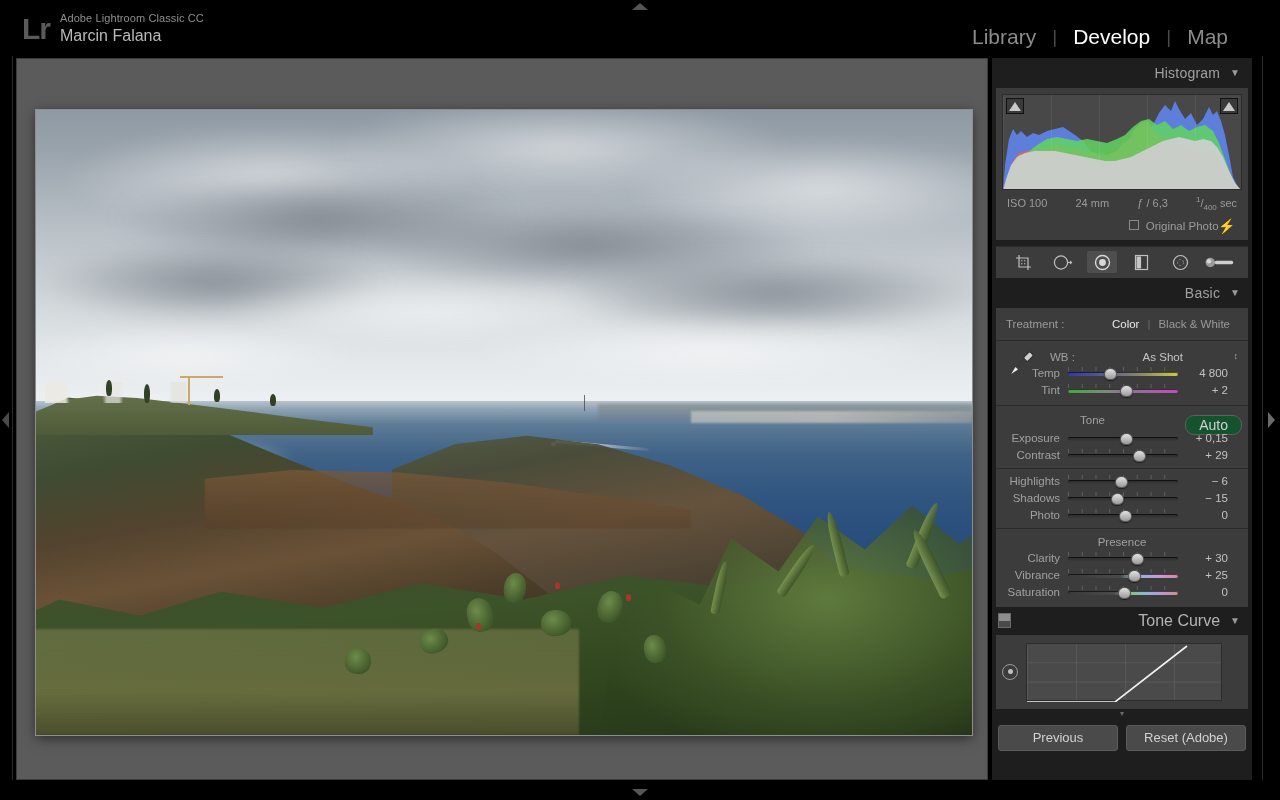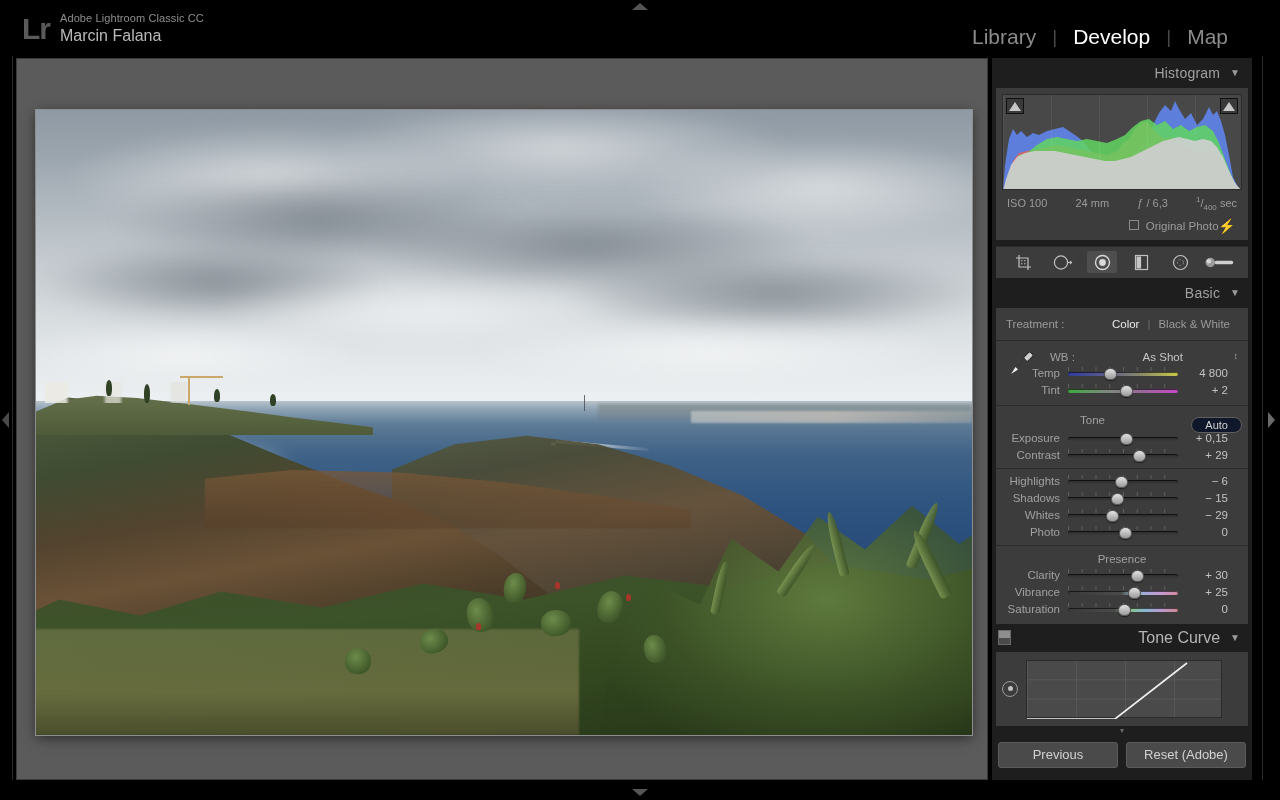--- a/index.html
+++ b/index.html
@@ -321,22 +321,22 @@
     box-shadow:0 1px 1px rgba(0,0,0,.5); cursor:grab;
   }
   .slider-row .value { width:54px; text-align:right; color:#c2c2c2; padding-right:4px; }
 
   .section-hdr {
     display:flex; align-items:center; height:20px; font-size:11.5px; color:#a0a0a0; padding:0 6px 0 4px;
   }
   .section-hdr .name { width:68px; }
   .section-hdr .mid { flex:1; text-align:left; padding-left:12px; }
   .auto-btn {
-    background:#0f172a; border:1px solid #5e5e5e; border-radius:9px;
-    font-size:11px; color:#d0d0d0; padding:1px 13px; cursor:pointer;margin-top:10px;
+    background:#14532d; border:1px solid #5e5e5e; border-radius:9px;
+    font-size:14px; color:#d0d0d0; padding:1px 13px; cursor:pointer;margin-top:10px;
   }
   .center-label { width:100%; text-align:center; font-size:11.5px; color:#a0a0a0; padding:3px 0 2px 0; }
 
   
   .tc-head {
     display:flex; align-items:center; justify-content:space-between;
     height:28px; padding:0 12px 0 6px; background:#1e1e1e; cursor:pointer;
   }
   .tc-toggle {
     width:13px; height:15px; border:1px solid #6a6a6a;
@@ -638,29 +638,20 @@
       <div class="slider-row">
         <span class="name">Shadows</span>
         <span class="track-wrap">
           <span class="ticks"></span>
             <span class="track"></span>
           <span class="knob" style="left:45%"></span>
         </span>
         <span class="value">− 15</span>
       </div>
       <div class="slider-row">
-        <span class="name">Whites</span>
-        <span class="track-wrap">
-          <span class="ticks"></span>
-            <span class="track"></span>
-          <span class="knob" style="left:40%"></span>
-        </span>
-        <span class="value">− 29</span>
-      </div>
-      <div class="slider-row">
         <span class="name">Photo</span>
         <span class="track-wrap">
           <span class="ticks"></span>
             <span class="track"></span>
           <span class="knob" style="left:52%"></span>
         </span>
         <span class="value">0</span>
       </div>
 
       <div class="divider"></div>

